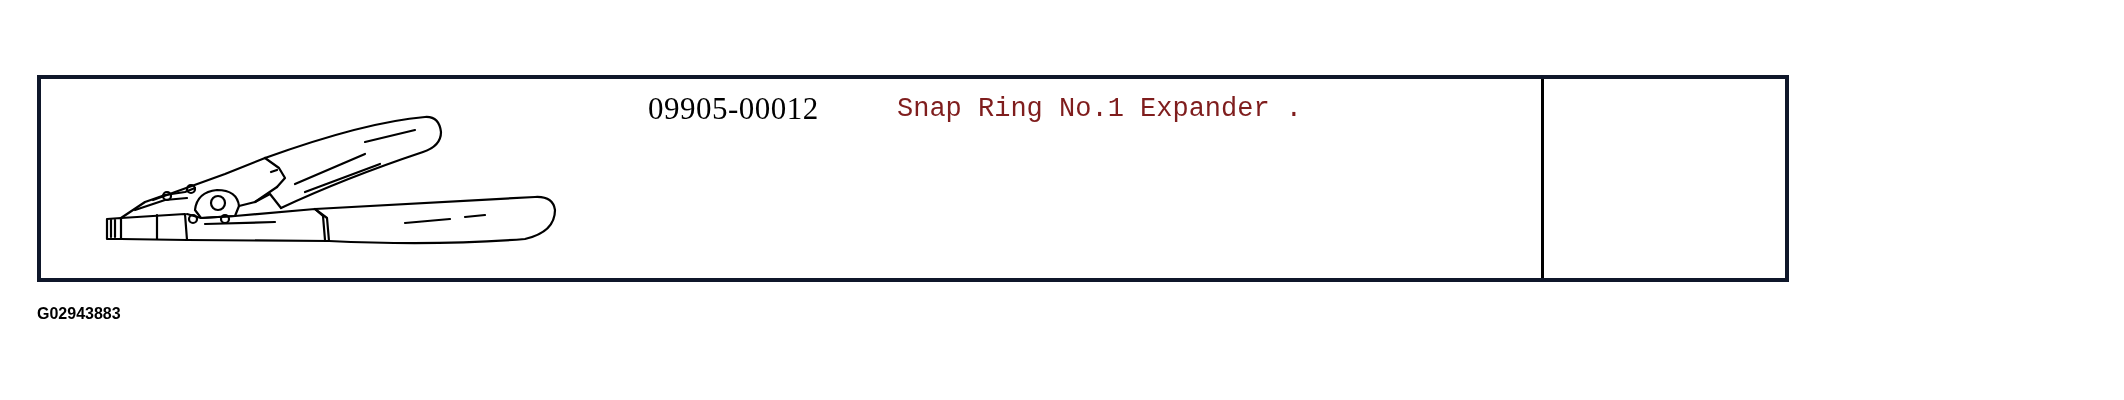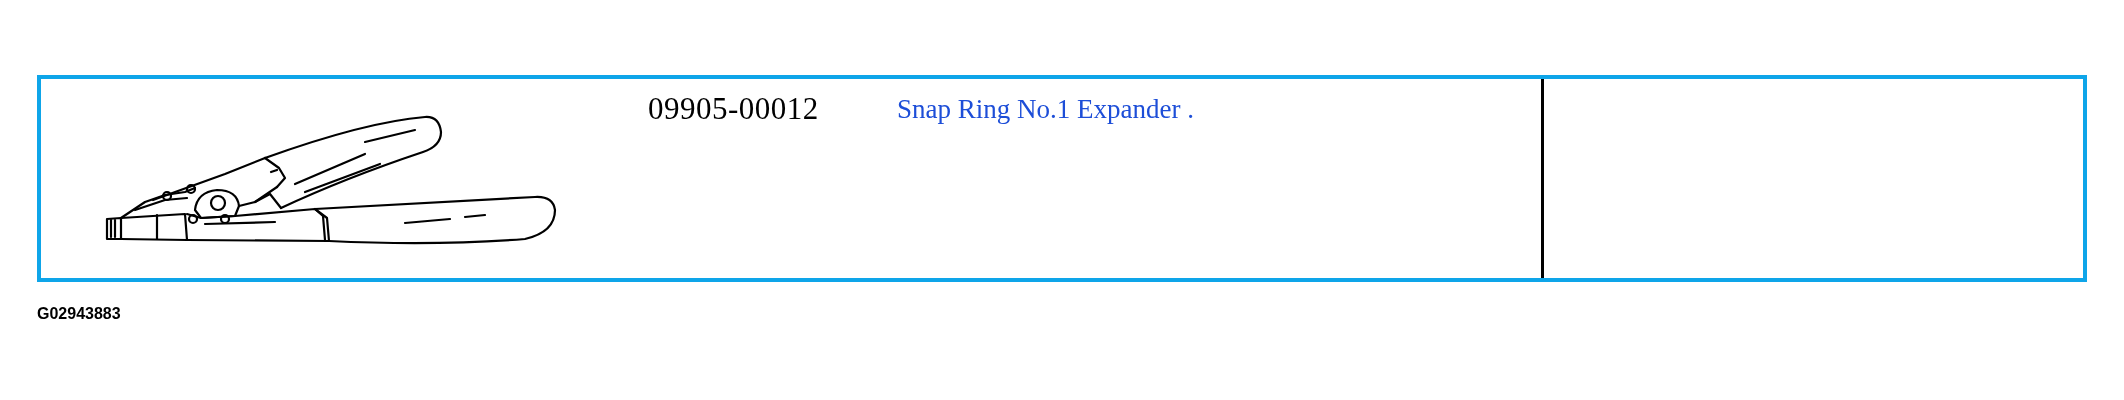--- a/index.html
+++ b/index.html
@@ -1,22 +1,22 @@
 <!DOCTYPE html>
 <html><head>
   <meta charset="utf-8">
   <style>
     html, body { margin: 0; padding: 0; background: #ffffff; }
     body { width: 2124px; height: 400px; position: relative; overflow: hidden; }
     .tool-box {
       position: absolute;
       left: 37px; top: 75px;
-      width: 2050px; height: 207px;
+      width: 1752px; height: 207px;
       box-sizing: border-box;
-      border: 4px solid #0ea5e9;
+      border: 4px solid #0f172a;
     }
     .divider {
       position: absolute;
       left: 1500px; top: 0; bottom: 0;
       width: 3px; background: #000000;
     }
     .illustration {
       position: absolute;
       left: 64px; top: 33px;
       width: 470px; height: 134px;
@@ -27,24 +27,24 @@
       font-family: "Liberation Serif", serif;
       font-size: 31px;
       line-height: 36px;
       color: #000;
       letter-spacing: 0.5px;
       white-space: nowrap;
     }
     .tool-name {
       position: absolute;
       left: 856px; top: 12px;
-      font-family: Liberation Serif, serif;
+      font-family: Liberation Mono, monospace;
       font-size: 27px;
       line-height: 36px;
-      color: #1d4ed8;
+      color: #7f1d1d;
       white-space: nowrap;
     }
     .right-cell {
       position: absolute;
       left: 1503px; top: 0; right: 0; bottom: 0;
     }
     .figure-id {
       position: absolute;
       left: 37px; top: 302px;
       font-family: "Liberation Sans", sans-serif;

